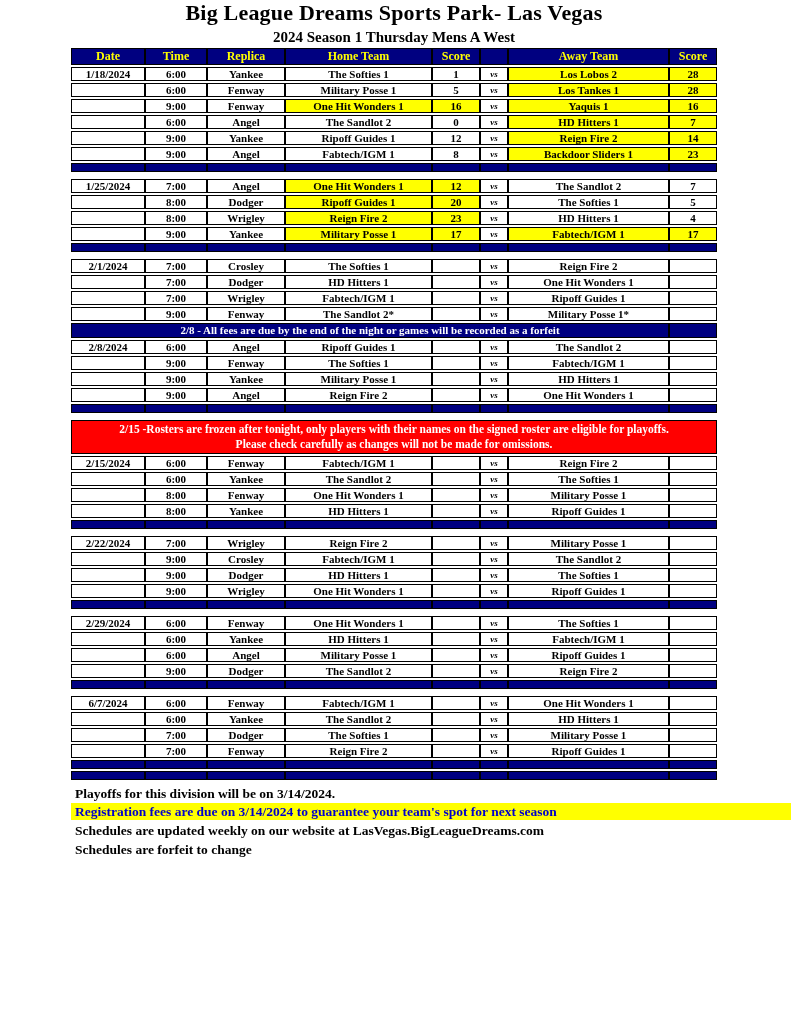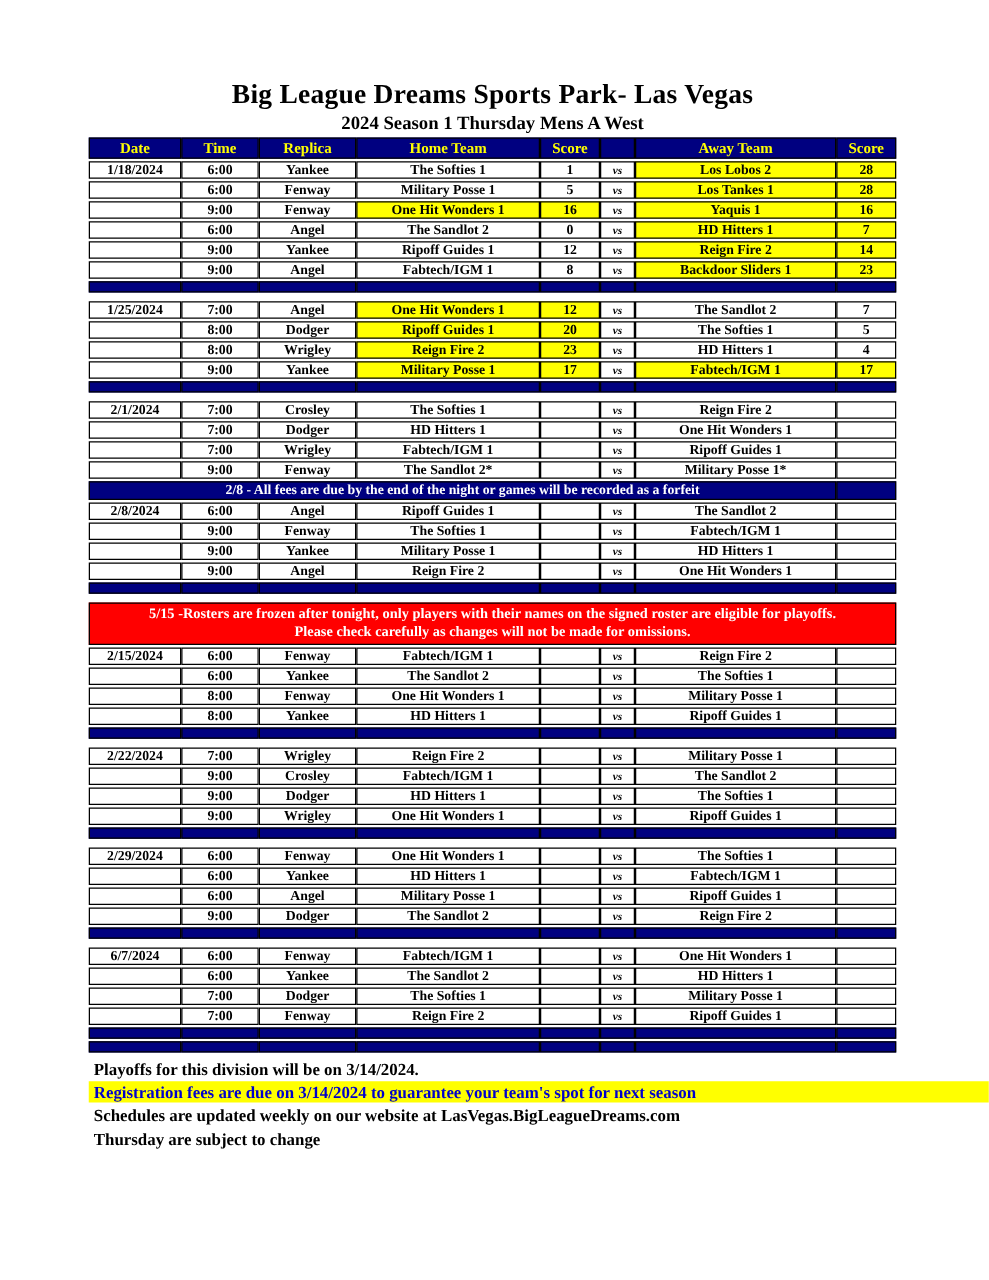--- a/index.html
+++ b/index.html
@@ -3,21 +3,21 @@
 <meta charset="utf-8">
 <style>
   * { box-sizing: border-box; }
   html, body { margin: 0; padding: 0; }
   body {
     width: 791px; height: 1024px;
     background: #ffffff;
     font-family: "Liberation Serif", serif;
     color: #000;
   }
-  .page { padding-top: 62px; }
+  .page { }
   .content { width: 646px; margin-left: 71px; }
 
   .title { font-size: 22px; font-weight: bold; text-align: center; margin: 0; letter-spacing: 0.2px; }
   .subtitle { font-size: 15px; font-weight: bold; text-align: center; margin: 3px 0 0 0; }
   .tagline { font-size: 12px; font-weight: bold; font-style: italic; text-align: center; margin: 7px 0 6px 0; }
 
   table.sched {
     border-collapse: separate;
     border-spacing: 0 2px;
     table-layout: fixed;
@@ -320,21 +320,21 @@
             <td class="sep"></td>
             <td class="sep"></td>
             <td class="sep"></td>
             <td class="sep"></td>
           </tr>
           <tr class="gap">
             <td colspan="8"></td>
           </tr>
           <tr>
             <td class="nred" colspan="8">
-              <div>5/15 -Rosters are frozen after tonight, only players with their names on the signed roster are eligible for playoffs.</div>
+              <div>2/15 -Rosters are frozen after tonight, only players with their names on the signed roster are eligible for playoffs.</div>
               <div>Please check carefully as changes will not be made for omissions.</div>
             </td>
           </tr>
           <tr>
             <td class="g">2/15/2024</td>
             <td class="g">6:00</td>
             <td class="g">Fenway</td>
             <td class="g">Fabtech/IGM 1</td>
             <td class="g"></td>
             <td class="g vs">vs</td>
@@ -550,17 +550,17 @@
             <td class="sep"></td>
             <td class="sep"></td>
           </tr>
         </tbody>
     </table>
 
     <div class="footer">
       <div class="fline">Playoffs for this division will be on 3/14/2024.</div>
       <div class="fline reg">Registration fees are due on 3/14/2024 to guarantee your team's spot for next season</div>
       <div class="fline">Schedules are updated weekly on our website at LasVegas.BigLeagueDreams.com</div>
-      <div class="fline">Thursday are subject to change</div>
+      <div class="fline">Schedules are forfeit to change</div>
     </div>
 
   </div>
 </div>
 
 </body></html>

